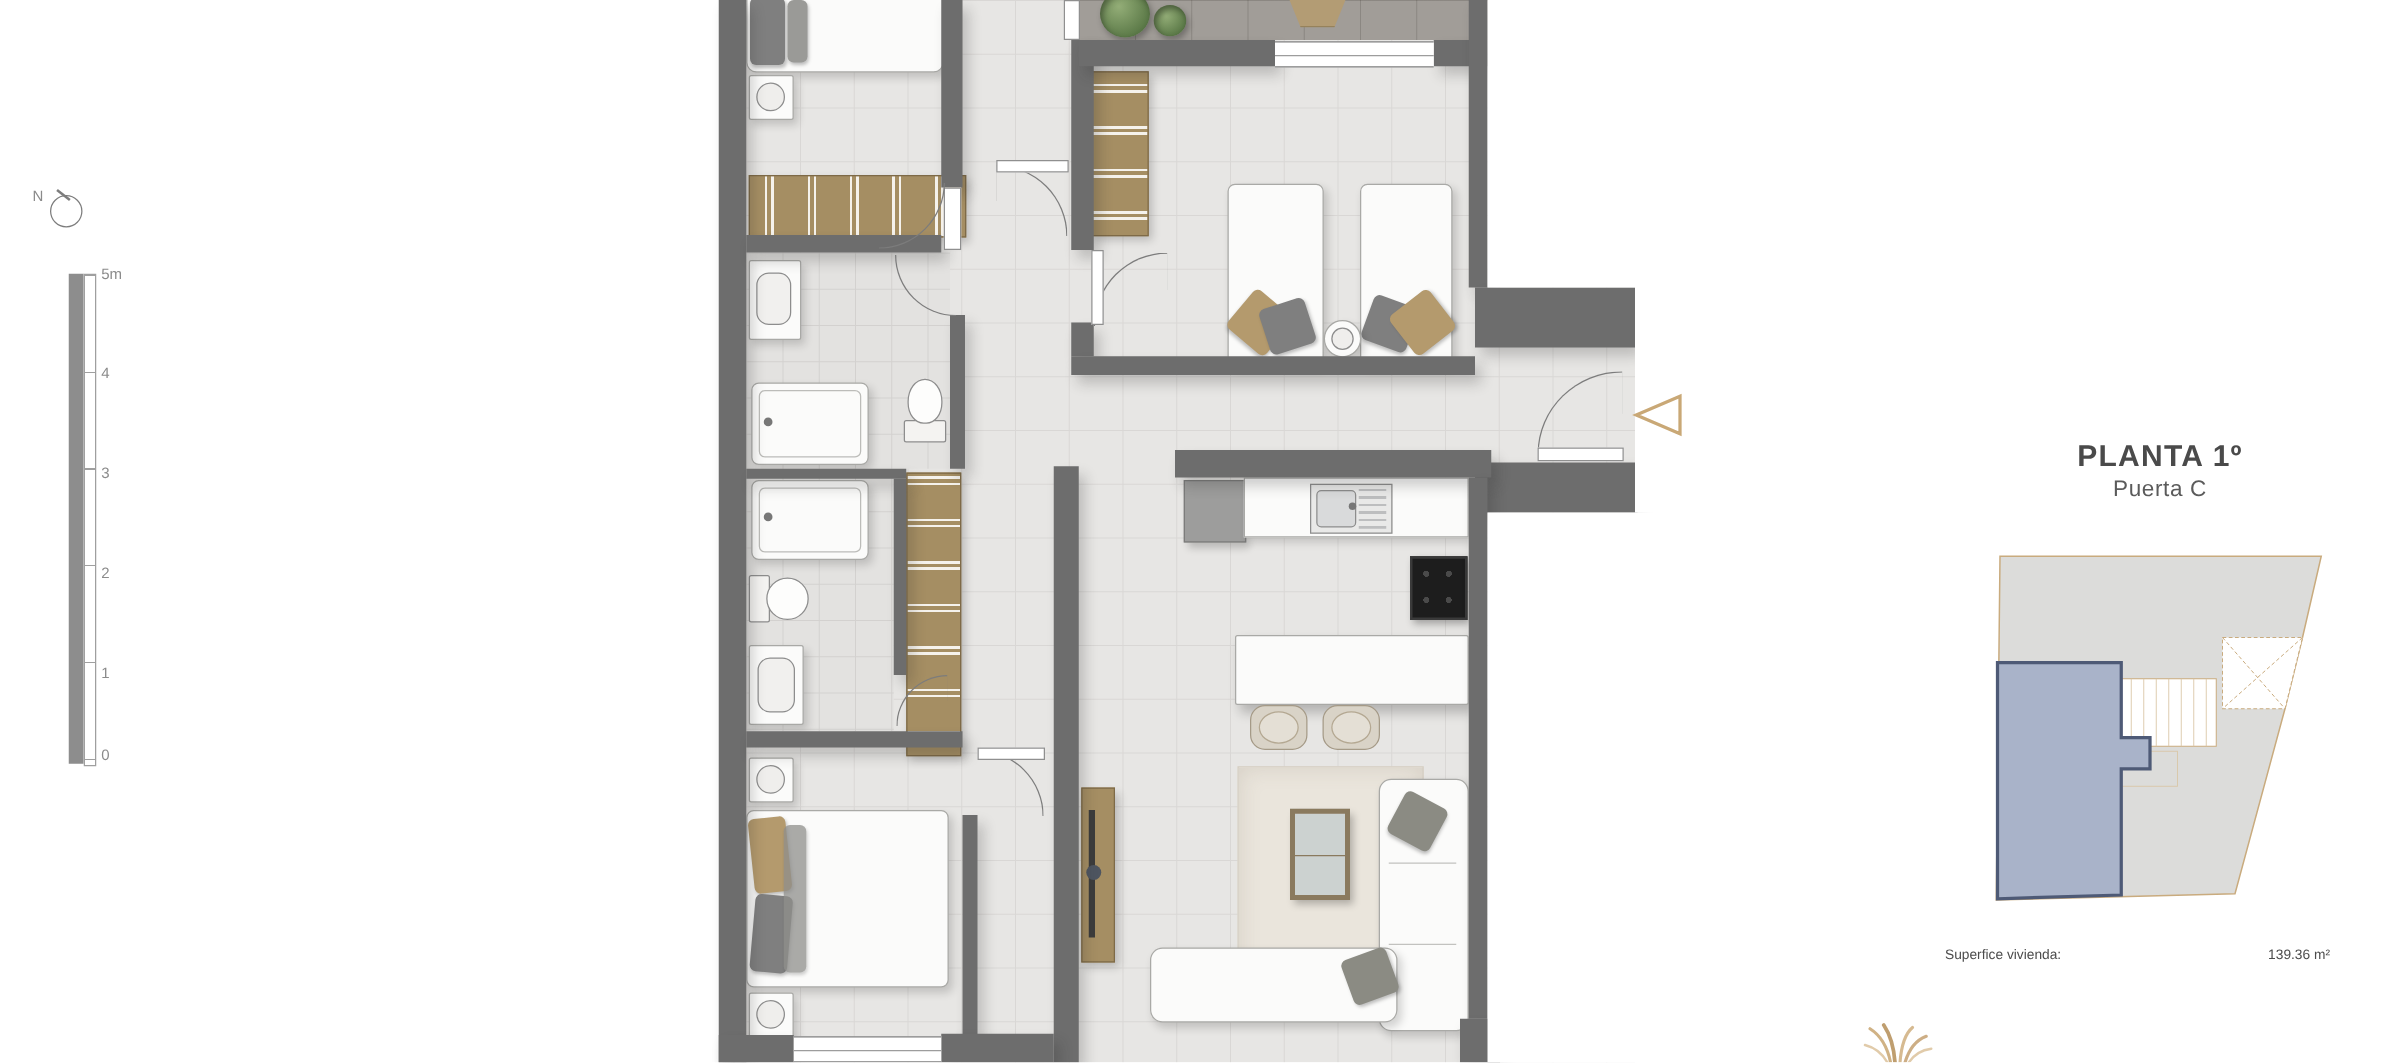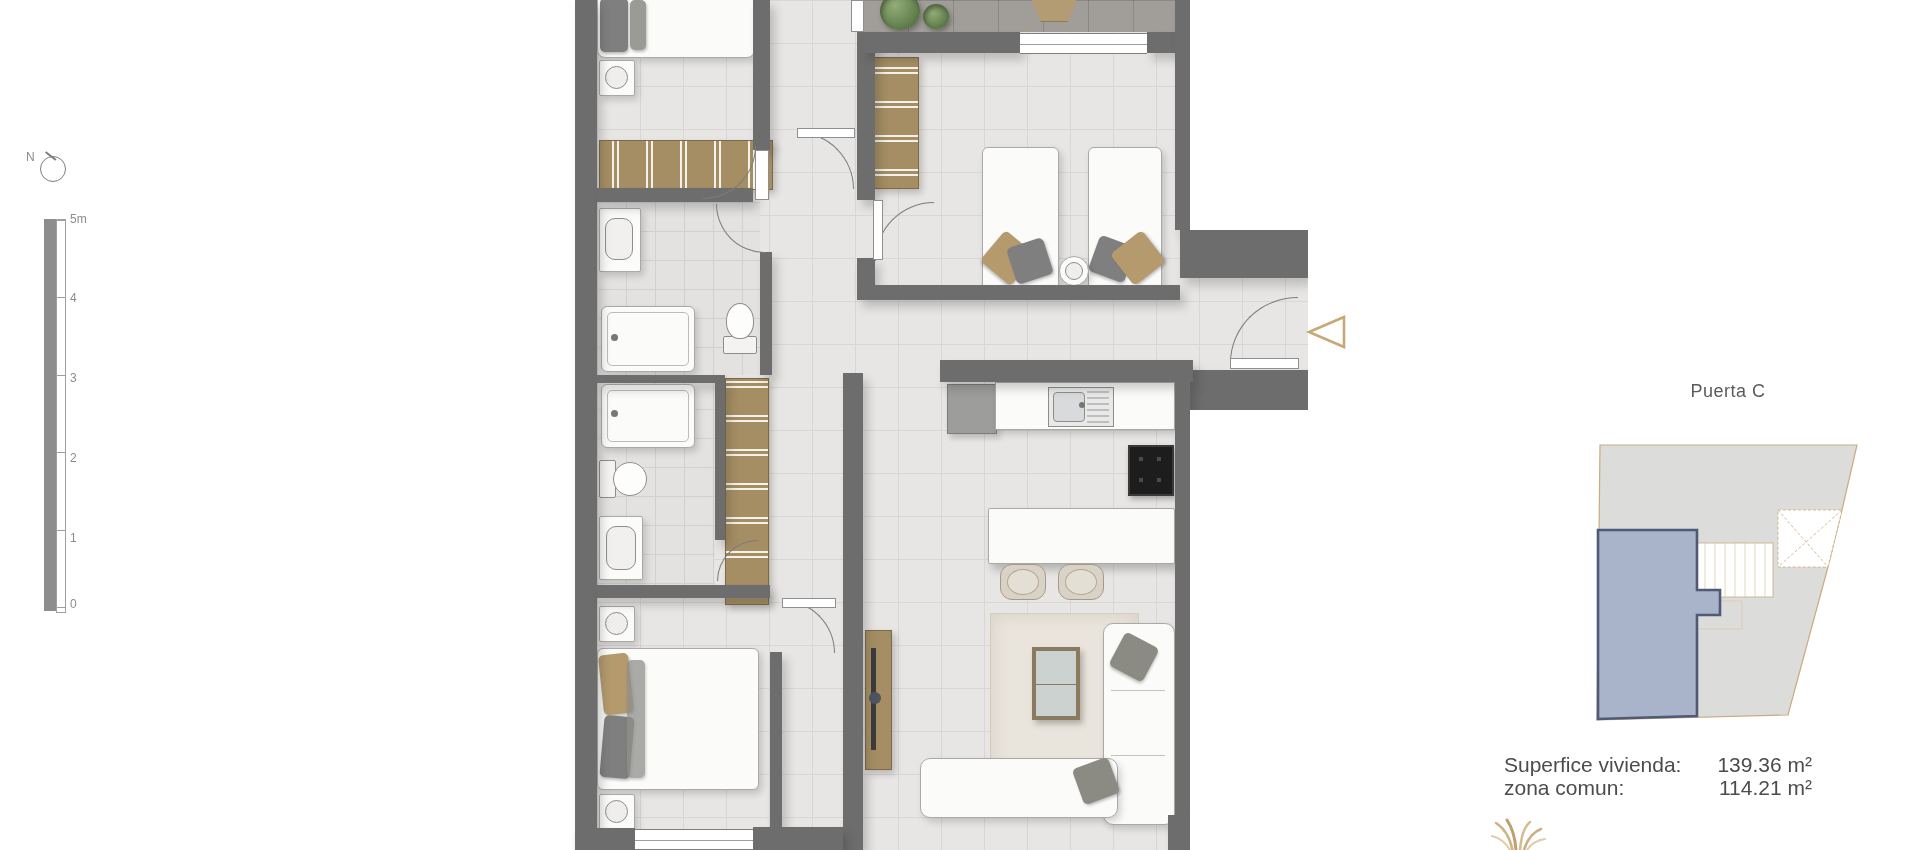--- a/index.html
+++ b/index.html
@@ -6,21 +6,21 @@
   #canvas{position:relative;width:1920px;height:850px;background:#ffffff;overflow:hidden;
           font-family:"Liberation Sans", sans-serif;}
   .abs{position:absolute;}
 
   
   #compass{left:26px;top:148px;width:50px;height:44px;}
   #compass .n{position:absolute;left:0;top:2px;font-size:12px;color:#8b8b8b;}
   #compass .ring{position:absolute;left:14px;top:8px;width:24px;height:24px;border:1.6px solid #7d7d7d;border-radius:50%;}
   #compass .needle{position:absolute;left:17px;top:11px;width:13px;height:1.6px;background:#7d7d7d;transform:rotate(38deg);transform-origin:right center;}
 
-  #scalebar{left:44px;top:219px;width:60px;height:392px;padding-left:44px;}
+  #scalebar{left:55px;top:219px;width:60px;height:392px;padding-left:44px;}
   #scalebar .bar-dark{position:absolute;left:0;top:0;width:12px;height:100%;background:#8d8d8d;}
   #scalebar .bar-light{position:absolute;left:12px;top:0;width:8px;height:100%;background:#ffffff;border:1px solid #9f9f9f;
       background-image:repeating-linear-gradient(#9f9f9f 0 1px, transparent 1px 77.4px);}
   #scalebar .tick{position:absolute;left:26px;font-size:12px;color:#8b8b8b;}
 
   
   #plan{left:575px;top:0;width:770px;height:850px;}
   .floor{position:absolute;left:22px;top:0;width:711px;height:850px;background-color:#e7e6e4;
       background-image:linear-gradient(#d9d7d5 1px, transparent 1px),linear-gradient(90deg,#d9d7d5 1px, transparent 1px);
       background-size:43px 43px;}
@@ -50,21 +50,21 @@
   .stool:after{content:"";position:absolute;left:6px;top:4px;right:6px;bottom:4px;border:1px solid #b4a892;border-radius:50%;background:#e4dfd5;}
   .plant{position:absolute;border-radius:50%;background:radial-gradient(circle at 38% 35%,#93ad77,#5d7b49 70%,#46613a);box-shadow:inset 2px 3px 5px rgba(0,0,0,.35),2px 3px 5px rgba(0,0,0,.3);}
   .toilet-bowl{position:absolute;background:#fdfdfc;border:1.3px solid #8d8d8d;border-radius:50% 50% 46% 46%;}
   .toilet-tank{position:absolute;background:#f4f3f1;border:1.3px solid #8d8d8d;border-radius:2px;}
   .basin{position:absolute;border:1.3px solid #8d8d8d;border-radius:10px;background:#f1f0ee;}
   .dot{position:absolute;border-radius:50%;background:#777;}
 
   
   #panel-title{left:1593px;top:352px;width:270px;text-align:center;font-size:24px;font-weight:bold;color:#4a4a4a;letter-spacing:1px;}
   #panel-subtitle{left:1593px;top:381px;width:270px;text-align:center;font-size:18px;color:#5b5b5b;letter-spacing:0.5px;}
-  #surface-block{left:1504px;top:753px;width:308px;font-size:21px;color:#4c4c4c;line-height:23px;}
+  #surface-block{left:1556px;top:753px;width:308px;font-size:11px;color:#4c4c4c;line-height:23px;}
   .surf-row{display:flex;justify-content:space-between;}
   .surf-val{white-space:nowrap;}
 </style>
 </head>
 <body>
 
 <div id="canvas">
 
   <div class="abs" id="compass">
     <span class="n">N</span>
@@ -206,20 +206,21 @@
     <div class="arc arc-tr" style="left:207px;top:600px;width:52px;height:52px;"></div>
     <div class="leaf" style="left:207px;top:598px;width:52px;height:8px;"></div>
     <div class="arc arc-tl" style="left:655px;top:297px;width:67px;height:65px;"></div>
     <div class="leaf" style="left:655px;top:358px;width:67px;height:9px;"></div>
 
     <svg class="abs" style="left:730px;top:314px;" width="42" height="36" viewBox="0 0 42 36">
       <polygon points="39,3 4,18 39,33" fill="none" stroke="#c9a876" stroke-width="2.6"></polygon>
     </svg>
   </div>
 
+  <div class="abs" id="panel-title">PLANTA 1º</div>
   <div class="abs" id="panel-subtitle">Puerta C</div>
 
   <svg class="abs" style="left:1593px;top:443px;" width="272" height="290" viewBox="0 0 272 290">
     <polygon points="7,2 264,2 249,67 235,124 195,272 4,277" fill="#dcdcda" stroke="#c9ab7e" stroke-width="1.2"></polygon>
     <polygon points="185,67 249,67 235,124 185,124" fill="#ffffff" stroke="#c9ab7e" stroke-width="0.8" stroke-dasharray="3,2"></polygon>
     <line x1="185" y1="67" x2="235" y2="124" stroke="#c9ab7e" stroke-width="0.8" stroke-dasharray="3,2"></line>
     <line x1="249" y1="67" x2="185" y2="124" stroke="#c9ab7e" stroke-width="0.8" stroke-dasharray="3,2"></line>
     <rect x="104" y="100" width="76" height="54" fill="#ffffff" stroke="#c9ab7e" stroke-width="0.8"></rect>
     <g stroke="#d9c6a5" stroke-width="0.7">
       <line x1="112" y1="100" x2="112" y2="154"></line>
@@ -232,24 +233,20 @@
     </g>
     <rect x="104" y="158" width="45" height="28" fill="none" stroke="#d9c6a5" stroke-width="0.7"></rect>
     <polygon points="5,87 104,87 104,147 127,147 127,172 104,172 104,273 5,276" fill="#a9b3c9" stroke="#4e5a76" stroke-width="2.6" stroke-linejoin="miter"></polygon>
   </svg>
 
   <div class="abs" id="surface-block">
     <div class="surf-row">
       <span>Superfice vivienda:</span>
       <span class="surf-val">139.36 m²</span>
     </div>
-    <div class="surf-row">
-      <span>zona comun:</span>
-      <span class="surf-val">114.21 m²</span>
-    </div>
   </div>
 
   <svg class="abs" style="left:1450px;top:818px;" width="140" height="32" viewBox="0 0 140 64">
     <g fill="none" stroke-linecap="round">
       <path d="M55,64 C50,40 38,20 22,10" stroke="#c8a470" stroke-width="5" opacity="0.85"></path>
       <path d="M62,64 C60,36 52,16 44,4" stroke="#b8935f" stroke-width="6" opacity="0.9"></path>
       <path d="M70,64 C72,38 78,18 90,8" stroke="#cfae7e" stroke-width="5" opacity="0.85"></path>
       <path d="M78,64 C84,44 96,28 112,22" stroke="#c09a66" stroke-width="5" opacity="0.8"></path>
       <path d="M50,64 C42,50 30,40 14,36" stroke="#d4b586" stroke-width="4" opacity="0.7"></path>
       <path d="M84,64 C92,52 104,44 120,42" stroke="#d4b586" stroke-width="4" opacity="0.7"></path>

